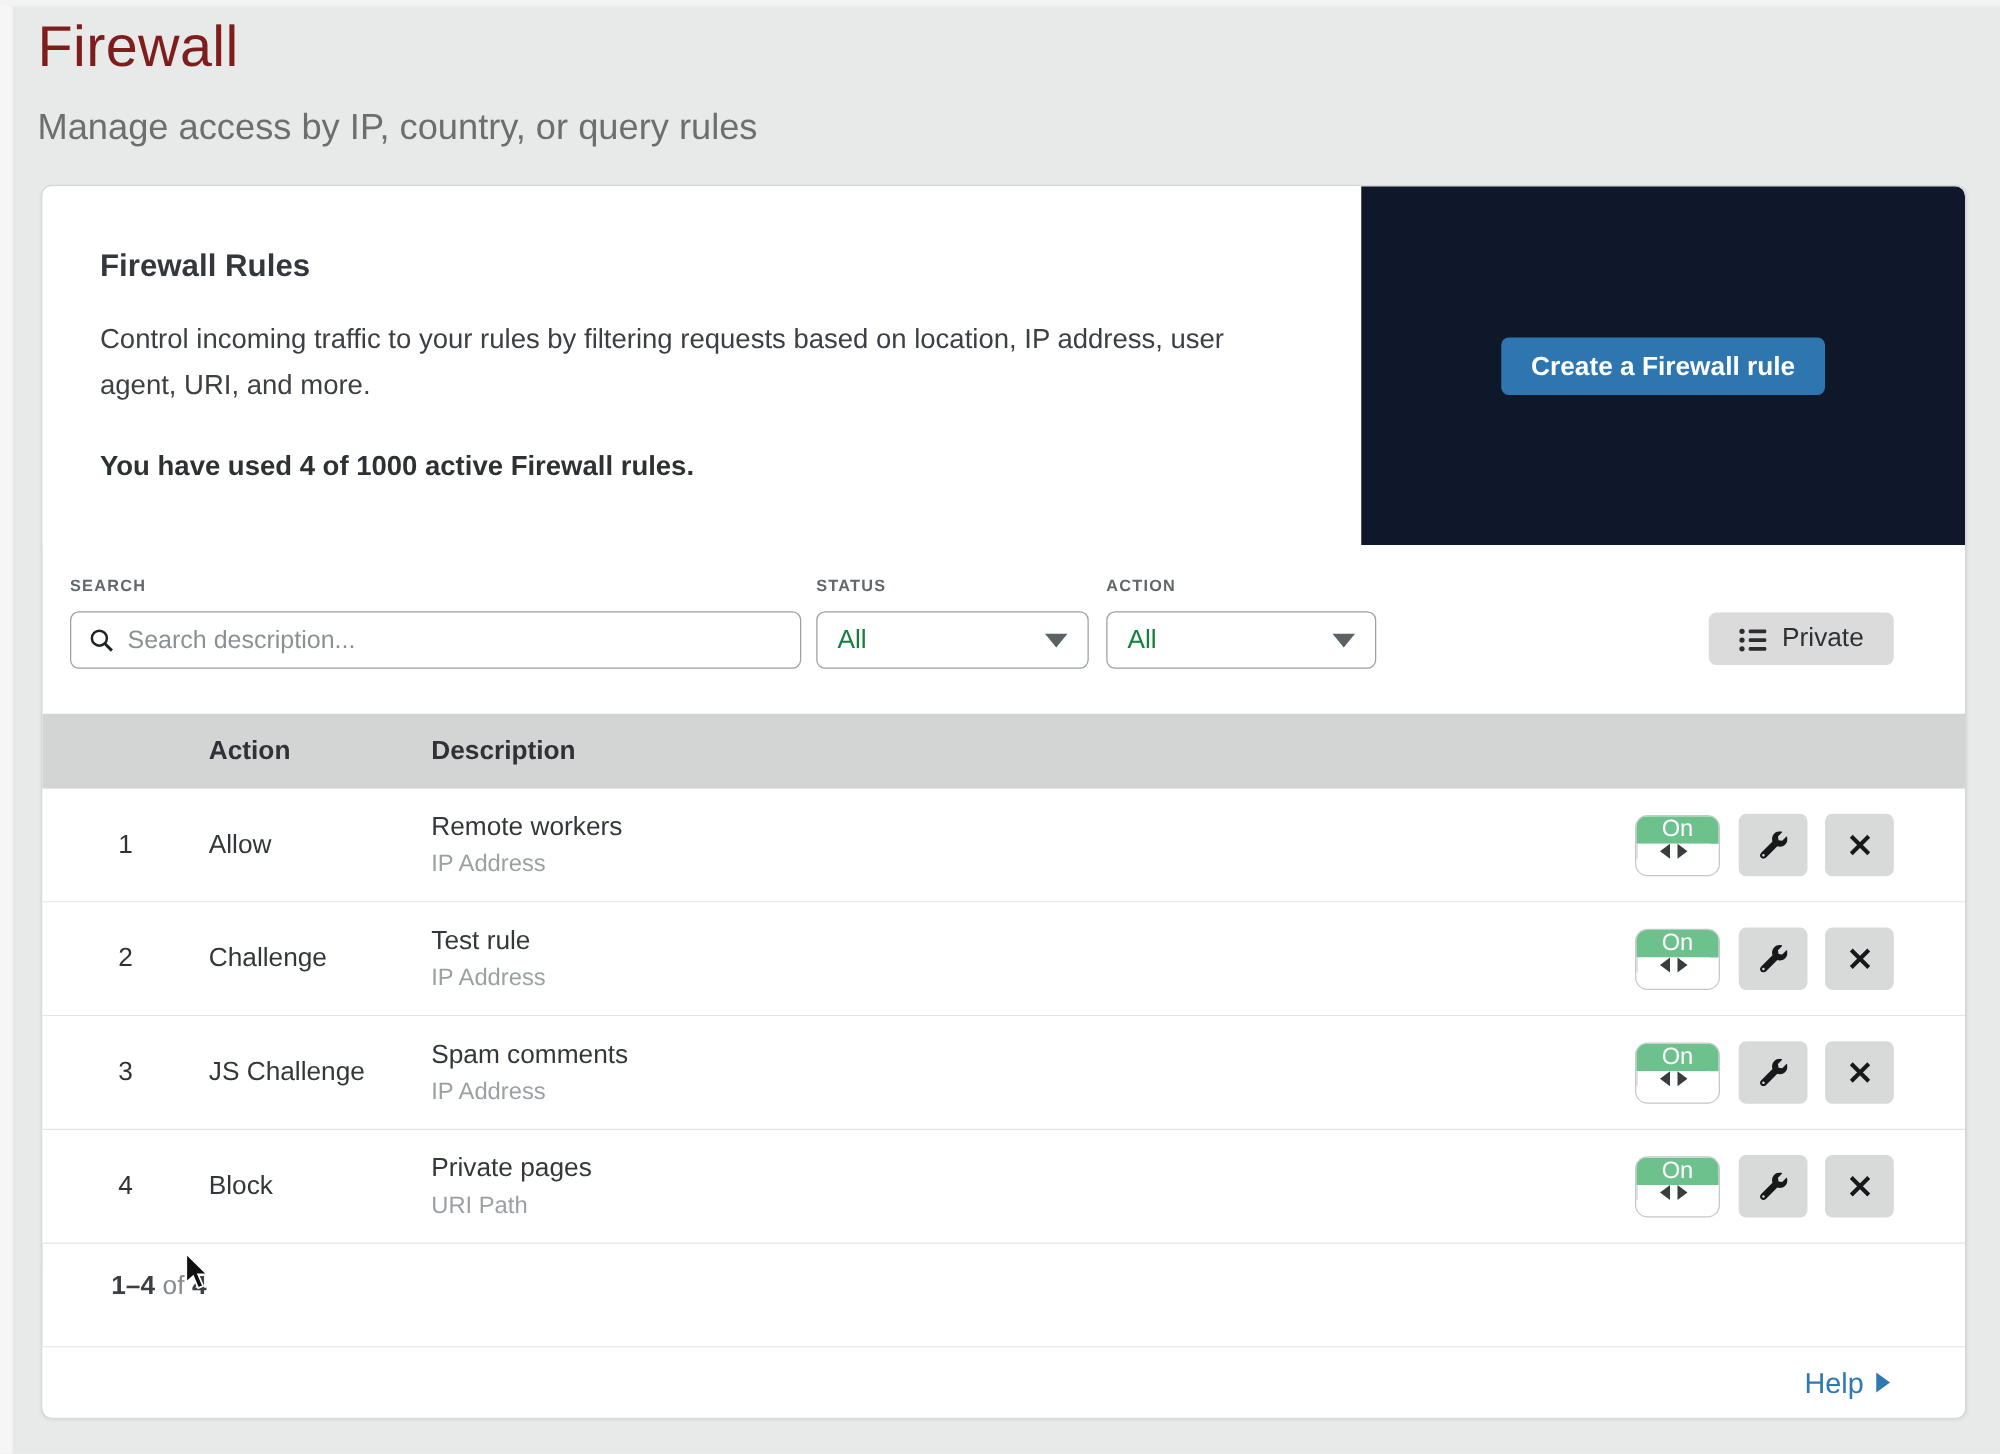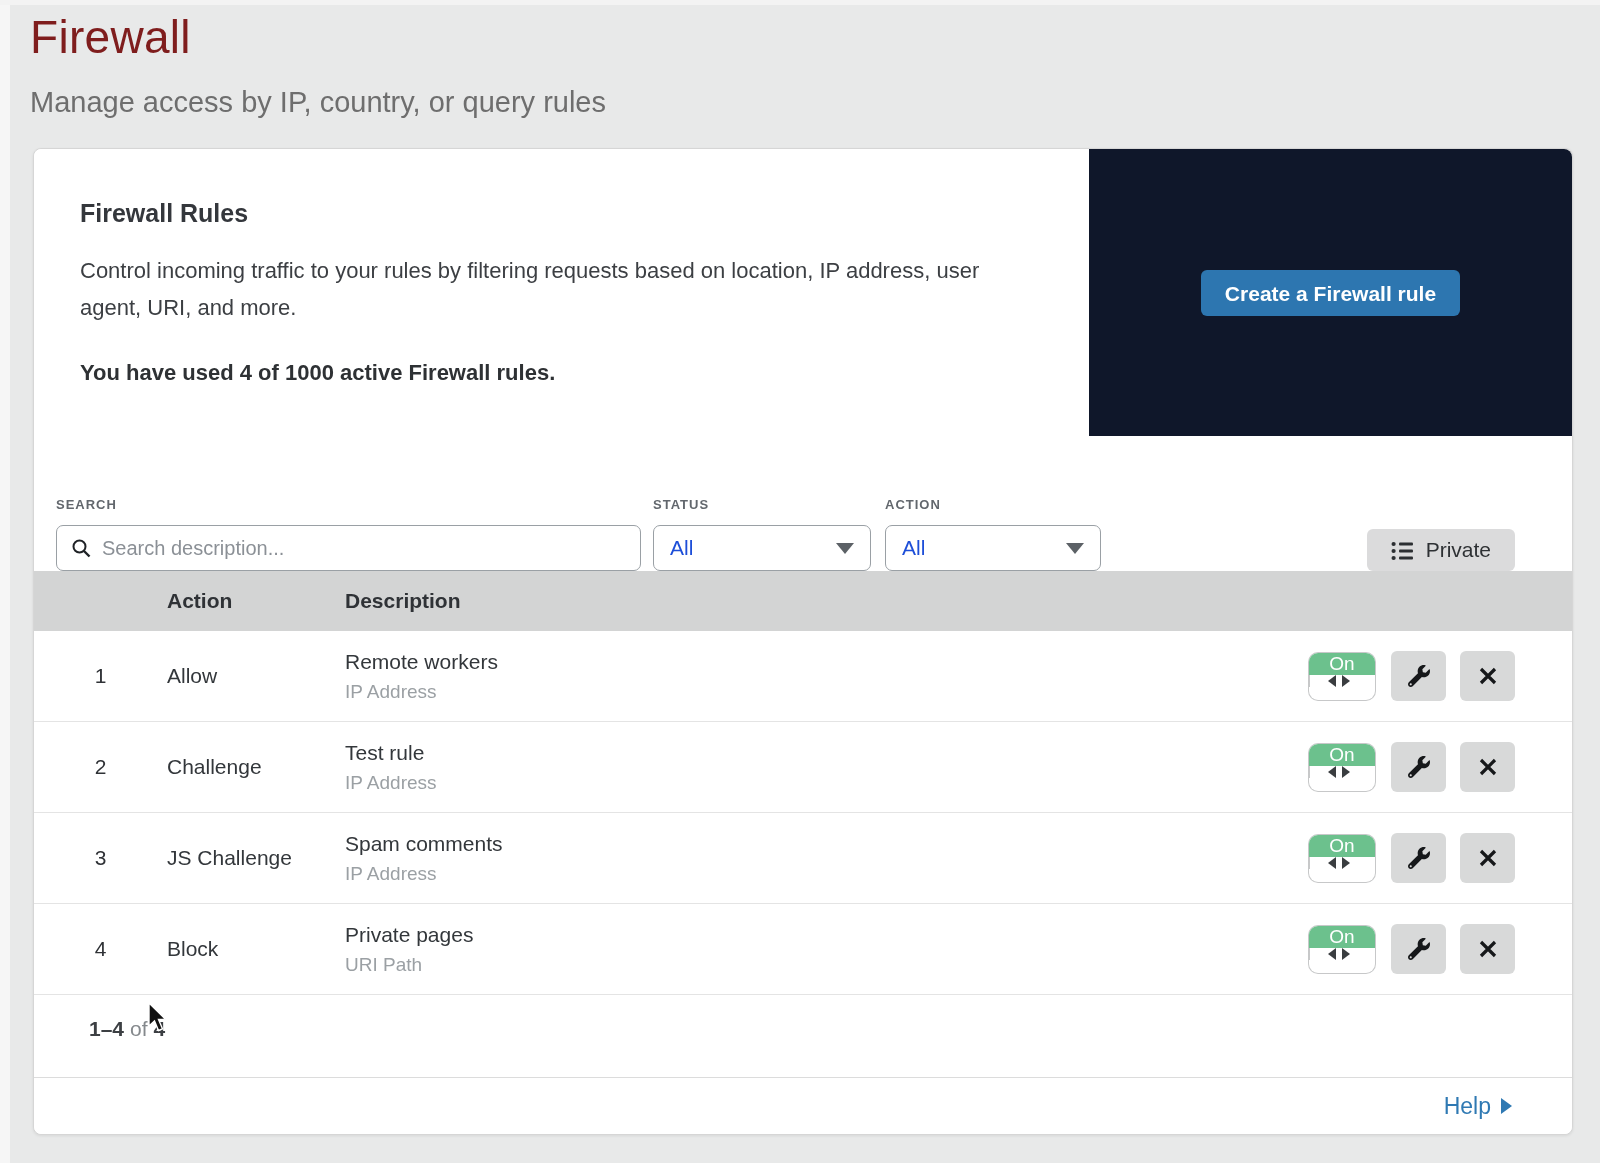--- a/index.html
+++ b/index.html
@@ -22,37 +22,37 @@
   .rules-heading { font-size:25px; font-weight:700; color:#34373c; }
   .rules-desc { margin-top:24px; font-size:22px; line-height:37px; color:#3c3f43; max-width:960px; }
   .rules-usage { margin-top:34px; font-size:22px; font-weight:700; color:#2e3134; }
   .card-top-right { flex:0 0 483px; background:#0f172a; display:flex;
     align-items:center; justify-content:center; }
   .create-btn { background:#2d76b0; color:#ffffff; border:none; border-radius:6px;
     font-family:"Liberation Sans", sans-serif; font-size:21px; font-weight:700;
     padding:12px 24px; height:46px; cursor:pointer; }
 
   
-  .filters { display:flex; align-items:flex-end; padding:25px 57px 0 22px; height:135px; }
+  .filters { display:flex; align-items:flex-start; padding:25px 57px 0 22px; height:135px; }
   .filter-label { display:block; font-size:13px; font-weight:700; letter-spacing:1px;
     color:#62676d; margin-bottom:13px; }
   .search-group { width:585px; }
   .search-box { display:flex; align-items:center; height:46px; border:1px solid #9aa0a5;
     border-radius:7px; background:#fff; padding:0 14px; }
   .search-box input { border:none; outline:none; flex:1; font-size:20px;
     font-family:"Liberation Sans", sans-serif; color:#33373b; background:transparent; }
   .search-box input::placeholder { color:#8b9096; }
   .search-icon { margin-right:10px; display:flex; }
   .select-group { margin-left:12px; }
   .status-group { width:218px; }
   .action-group { margin-left:14px; width:216px; }
   .select-box { display:flex; align-items:center; justify-content:space-between;
     height:46px; border:1px solid #9aa0a5; border-radius:7px; background:#fff;
     padding:0 16px; cursor:pointer; }
-  .select-value { font-size:21px; color:#1d4ed8; }
+  .select-value { font-size:21px; color:#15803d; }
   .chevron-down-icon { width:0; height:0; border-left:9px solid transparent;
     border-right:9px solid transparent; border-top:11px solid #5c6166; }
   .filters-spacer { flex:1; }
   .ordering-btn { margin-top:29px; display:flex; align-items:center; gap:12px;
     height:42px; padding:0 24px; background:#dbdbdc; border:none; border-radius:6px;
     font-family:"Liberation Sans", sans-serif; font-size:21px; color:#2e3134; cursor:pointer; }
 
   
   .table-header { display:flex; align-items:center; height:60px; background:#d3d4d4; }
   .col-num { flex:0 0 133px; text-align:center; }

